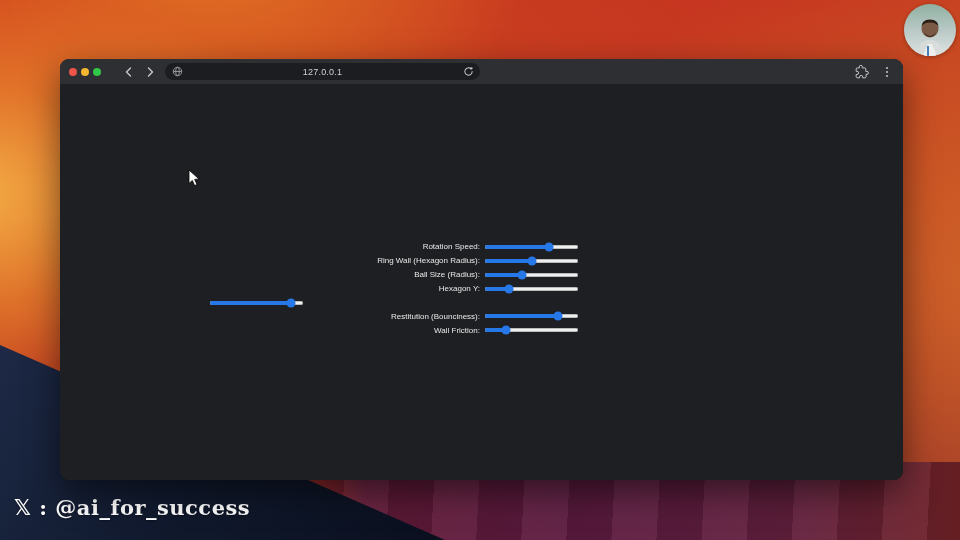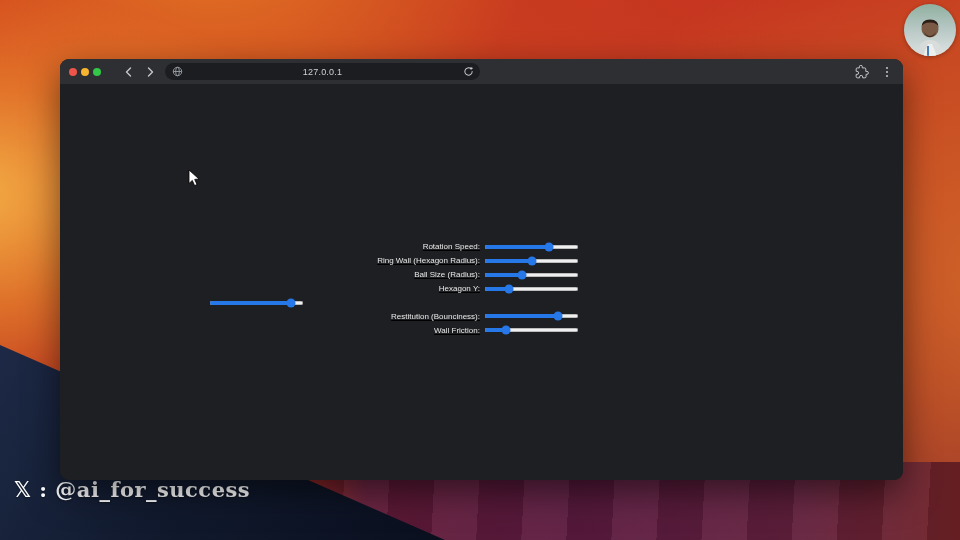--- a/index.html
+++ b/index.html
@@ -22,21 +22,21 @@
   .navy-corner{position:absolute;left:0;bottom:0;width:445px;height:195px;
     background:linear-gradient(120deg,#1d2946 0%,#111a2e 45%,#0a0f1e 100%);
     clip-path:polygon(0 0, 100% 100%, 0 100%);}
 
   
   .avatar{position:absolute;left:904px;top:4px;width:52px;height:52px;border-radius:50%;overflow:hidden;
     box-shadow:0 1px 4px rgba(0,0,0,0.3);}
   .avatar svg{display:block;}
 
   
-  .watermark{position:absolute;left:14px;top:477px;color:#fff;
+  .watermark{position:absolute;left:14px;top:495px;color:#fff;
     font-family:"DejaVu Serif","DejaVu Sans",serif;font-weight:bold;font-size:21px;letter-spacing:0.5px;
     text-shadow:0 1px 2px rgba(0,0,0,0.35);}
   .watermark .xg{font-family:"DejaVu Sans","DejaVu Serif",serif;}
 
   
   .window{position:absolute;left:60px;top:59px;width:843px;height:421px;border-radius:9px;
     box-shadow:0 12px 34px rgba(0,0,0,0.5);overflow:hidden;background:#1e1f22;}
   .toolbar{position:relative;height:25px;background:#2e2f33;display:flex;align-items:center;}
   .traffic{display:flex;gap:4px;margin-left:9px;}
   .tl{width:8px;height:8px;border-radius:50%;}
@@ -55,21 +55,21 @@
   .dots3{display:flex;flex-direction:column;gap:2px;align-items:center;}
   .dots3 i{width:2px;height:2px;border-radius:50%;background:#c6c8cc;display:block;}
 
   .content{position:relative;height:396px;background:#1e1f22;}
 
   
   .cursor{position:absolute;left:128px;top:85px;}
 
   
   .controls{position:absolute;left:150px;top:156px;}
-  .ctl-row{display:flex;align-items:center;height:13.9px;text-decoration:underline;}
+  .ctl-row{display:flex;align-items:center;height:13.9px;}
   .ctl-label{width:270px;text-align:right;color:#e8e8e8;font-size:8px;padding-right:5px;white-space:nowrap;}
   .slider{position:relative;width:93px;height:10px;cursor:pointer;}
   .slider-track{position:absolute;left:0;right:0;top:3px;height:4px;border-radius:2px;background:#efefef;
     box-shadow:inset 0 0 0 0.5px #8a8a8a;}
   .slider-fill{height:100%;background:#2677e8;border-radius:2px 0 0 2px;}
   .slider-thumb{position:absolute;top:5px;width:9px;height:9px;border-radius:50%;background:#2677e8;
     transform:translate(-50%,-50%);}
 </style>
 </head>
 <body>

